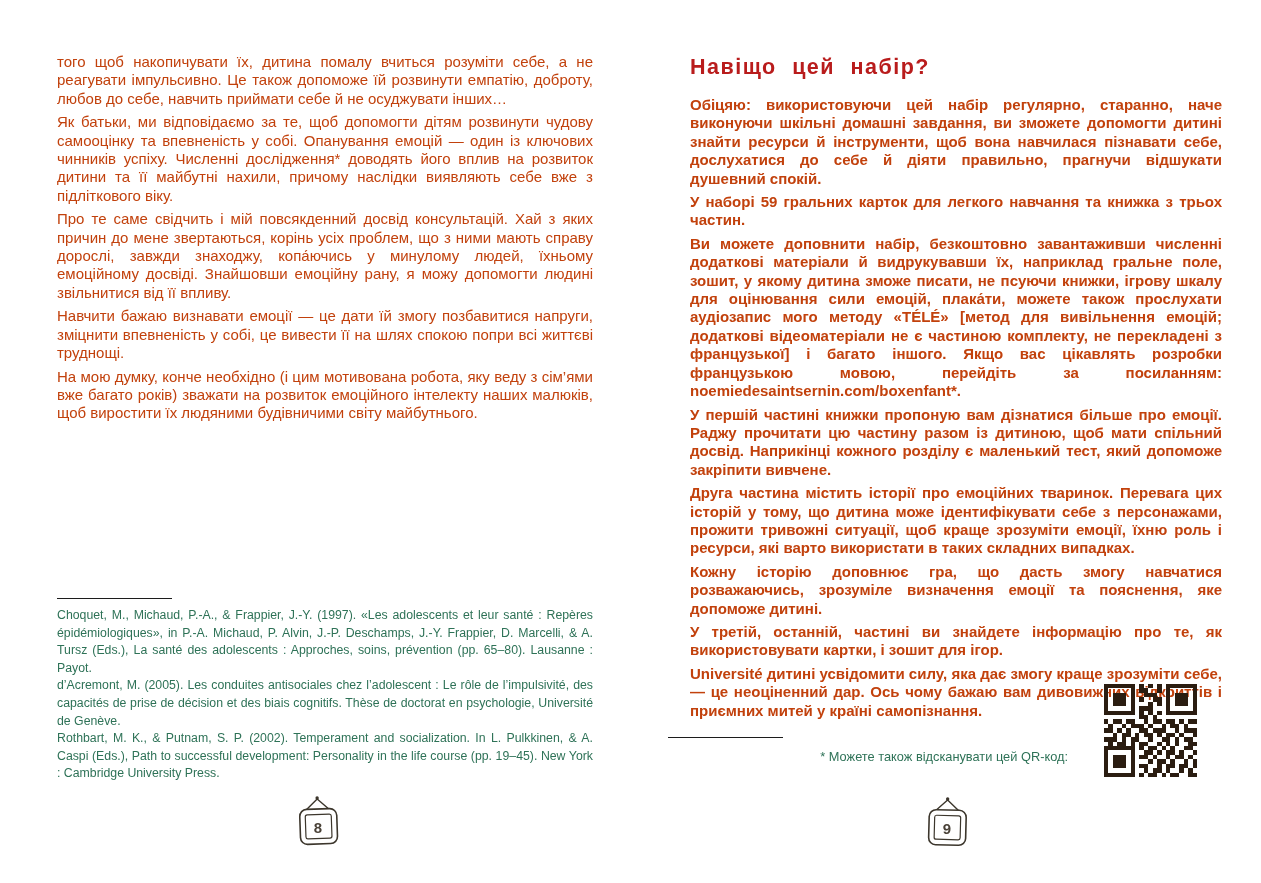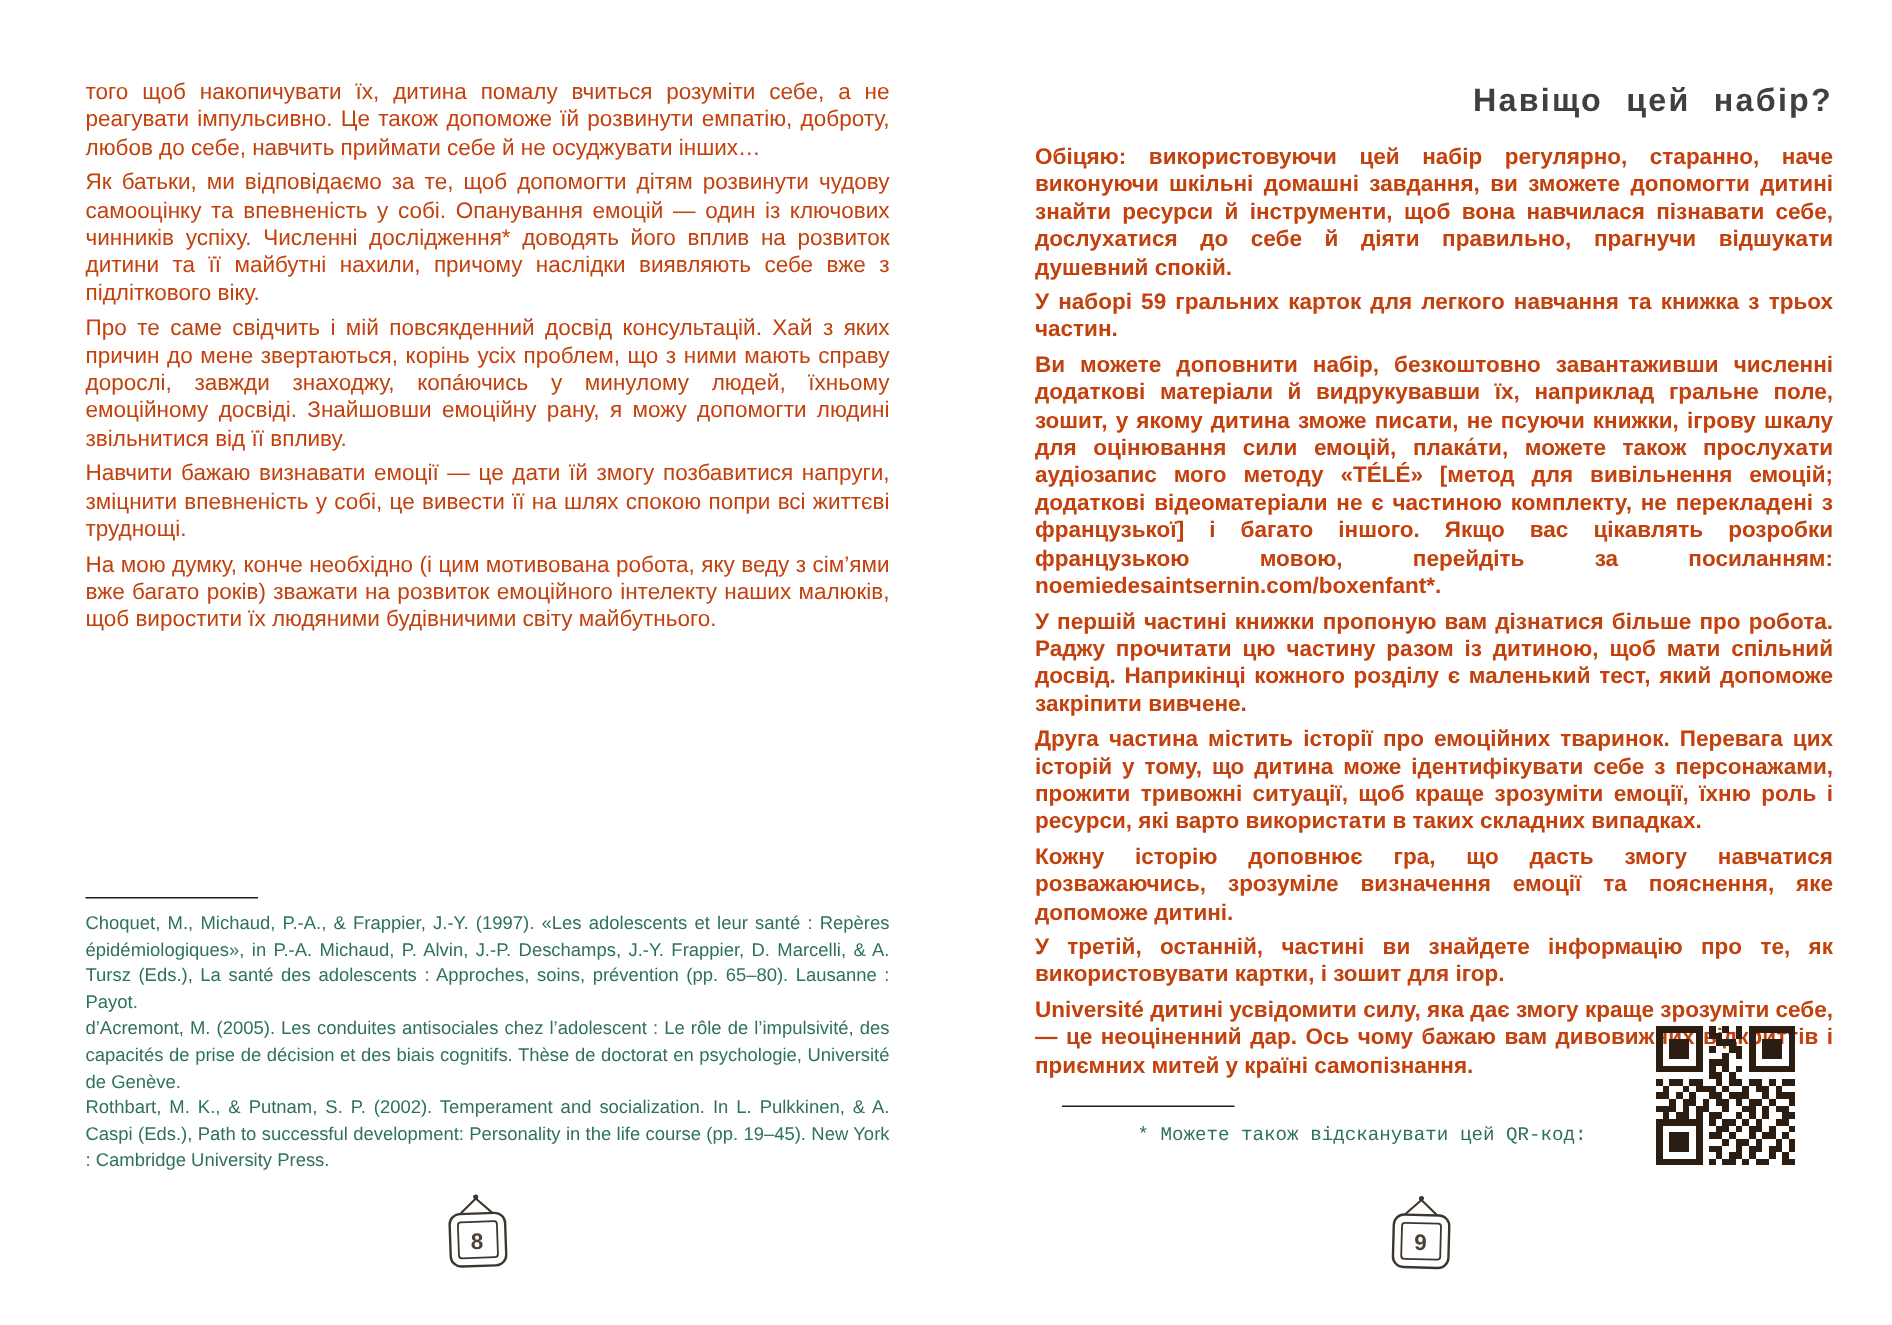--- a/index.html
+++ b/index.html
@@ -14,26 +14,26 @@
   .body-col {
     position: absolute;
     color: #c2410c;
     font-size: 15px;
     line-height: 18.4px;
     text-align: justify;
   }
   .para { margin: 0 0 5px 0; }
   .heading {
     position: absolute;
-    color: #404040;
+    color: #b91c1c;
     font-weight: bold;
     font-size: 21.5px;
     letter-spacing: 1.5px;
     word-spacing: 8px;
-    text-align: right;
+    text-align: left;
   }
   .footnote-block {
     position: absolute;
     color: #2e7257;
     font-size: 12.3px;
     line-height: 17.6px;
     text-align: justify;
   }
   .fn { margin: 0; }
   .sep {
@@ -82,28 +82,28 @@
 </div>
 
 <div>
 
   <div class="heading" style="left:690px; top:55px; width:532px;">Навіщо цей набір?</div>
 
   <div class="body-col" id="right-main" style="left:690px; top:96px; width:532px;font-weight:bold;">
     <p class="para">Обіцяю: використовуючи цей набір регулярно, старанно, наче виконуючи шкільні домашні завдання, ви зможете допомогти дитині знайти ресурси й інструменти, щоб вона навчилася пізнавати себе, дослухатися до себе й діяти правильно, прагнучи відшукати душевний спокій.</p>
     <p class="para">У наборі 59 гральних карток для легкого навчання та книжка з трьох частин.</p>
     <p class="para">Ви можете доповнити набір, безкоштовно завантаживши численні додаткові матеріали й видрукувавши їх, наприклад гральне поле, зошит, у якому дитина зможе писати, не псуючи книжки, ігрову шкалу для оцінювання сили емоцій, плака́ти, можете також прослухати аудіозапис мого методу «ТÉLÉ» [метод для вивільнення емоцій; додаткові відеоматеріали не є частиною комплекту, не перекладені з французької] і багато іншого. Якщо вас цікавлять розробки французькою мовою, перейдіть за посиланням: noemiedesaintsernin.com/boxenfant*.</p>
-    <p class="para">У першій частині книжки пропоную вам дізнатися більше про робота. Раджу прочитати цю частину разом із дитиною, щоб мати спільний досвід. Наприкінці кожного розділу є маленький тест, який допоможе закріпити вивчене.</p>
+    <p class="para">У першій частині книжки пропоную вам дізнатися більше про емоції. Раджу прочитати цю частину разом із дитиною, щоб мати спільний досвід. Наприкінці кожного розділу є маленький тест, який допоможе закріпити вивчене.</p>
     <p class="para">Друга частина містить історії про емоційних тваринок. Перевага цих історій у тому, що дитина може ідентифікувати себе з персонажами, прожити тривожні ситуації, щоб краще зрозуміти емоції, їхню роль і ресурси, які варто використати в таких складних випадках.</p>
     <p class="para">Кожну історію доповнює гра, що дасть змогу навчатися розважаючись, зрозуміле визначення емоції та пояснення, яке допоможе дитині.</p>
     <p class="para">У третій, останній, частині ви знайдете інформацію про те, як використовувати картки, і зошит для ігор.</p>
     <p class="para">Université дитині усвідомити силу, яка дає змогу краще зрозуміти себе, — це неоціненний дар. Ось чому бажаю вам дивовижних відкриттів і приємних митей у країні самопізнання.</p>
   </div>
 
-  <div class="footnote-block" style="left:708px; top:737px; width:400px; text-align:center;font-family:Liberation Mono, monospace;">
+  <div class="footnote-block" style="left:668px; top:737px; width:400px; text-align:right;">
     <div class="sep"></div>
     <p class="fn" style="margin-top:10px; font-size:12.8px;">* Можете також відсканувати цей QR-код:</p>
   </div>
 
   <div class="qr-box" style="left:1104px; top:684px;"><svg width="93" height="93" viewBox="0 0 21 21" shape-rendering="crispEdges" fill="#2b1d11">
         <rect x="0" y="0" width="1" height="1"></rect>
         <rect x="1" y="0" width="1" height="1"></rect>
         <rect x="2" y="0" width="1" height="1"></rect>
         <rect x="3" y="0" width="1" height="1"></rect>
         <rect x="4" y="0" width="1" height="1"></rect>

